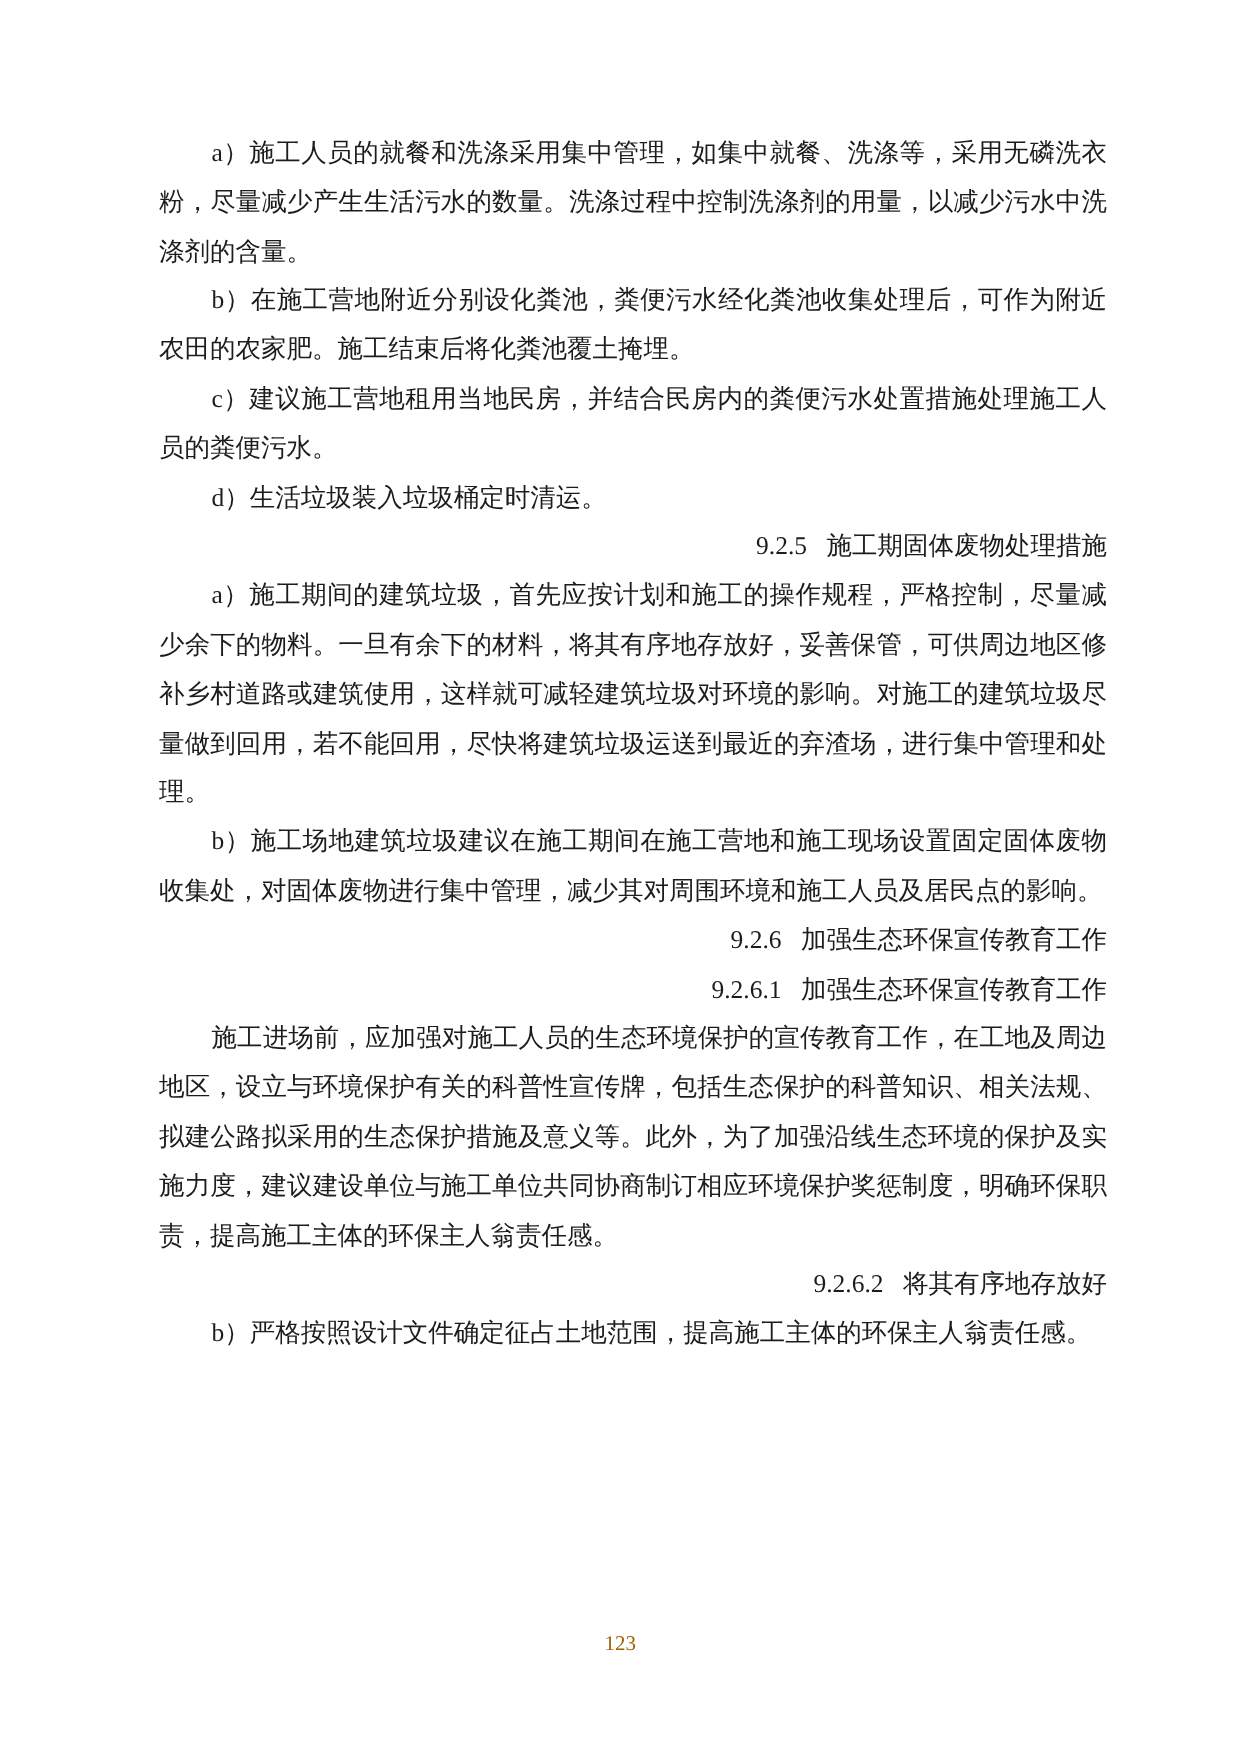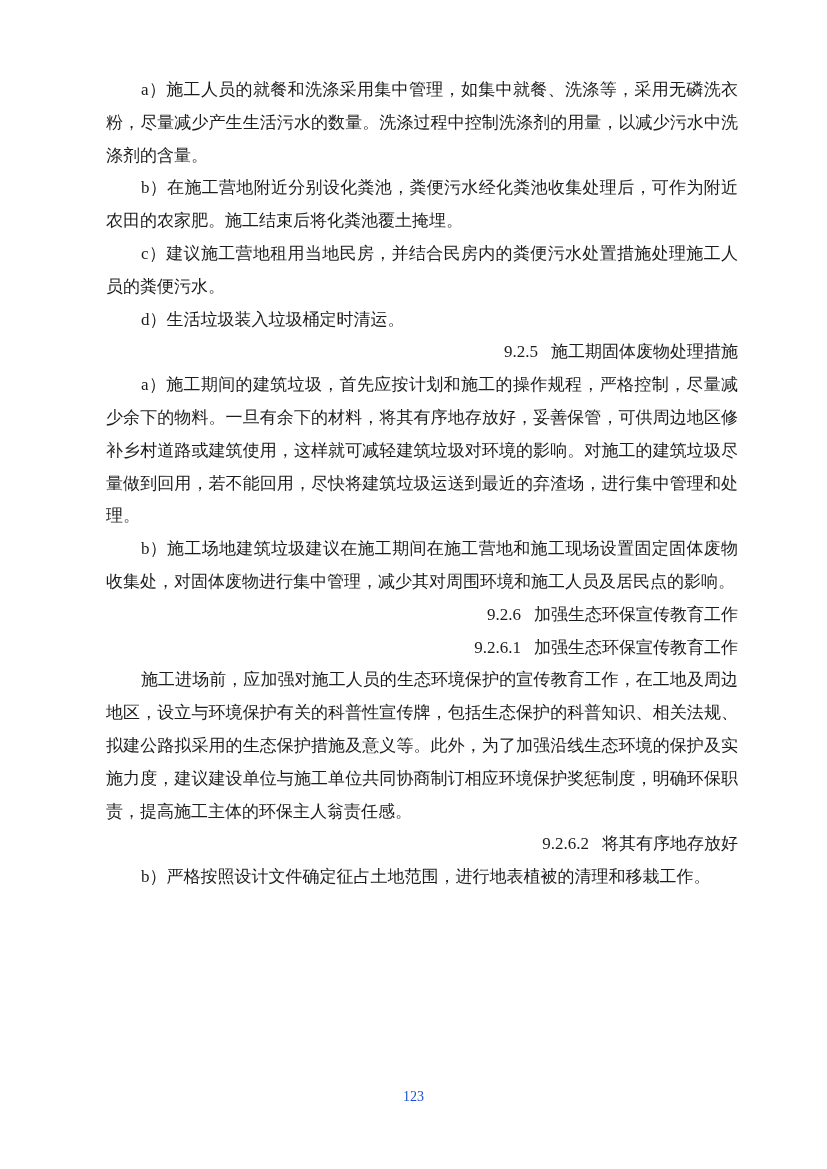--- a/index.html
+++ b/index.html
@@ -12,21 +12,21 @@
     width: 827px;
     height: 1169px;
     background: #ffffff;
     overflow: hidden;
     font-family: "Liberation Serif", "DejaVu Serif", serif;
     color: #1c1c1c;
   }
   .content {
     position: absolute;
     left: 106px;
-    top: 74px;
+    top: 86px;
     width: 632px;
     font-size: 17px;
     line-height: 32.8px;
     text-align: justify;
   }
   .para {
     margin: 0;
     text-indent: 35px;
   }
   .heading {
@@ -37,21 +37,21 @@
   .heading .num {
     margin-right: 13px;
   }
   .page-number {
     position: absolute;
     left: 0;
     right: 0;
     top: 1089px;
     text-align: center;
     font-size: 14px;
-    color: #1d4ed8;
+    color: #a16207;
   }
 </style>
 </head>
 <body>
 
 <div class="page">
   <div class="content">
 
     <p class="para">a）施工人员的就餐和洗涤采用集中管理，如集中就餐、洗涤等，采用无磷洗衣粉，尽量减少产生生活污水的数量。洗涤过程中控制洗涤剂的用量，以减少污水中洗涤剂的含量。</p>
 
@@ -77,18 +77,18 @@
       <span class="num">9.2.6.1</span><span>加强生态环保宣传教育工作</span>
     </p>
 
     <p class="para">施工进场前，应加强对施工人员的生态环境保护的宣传教育工作，在工地及周边地区，设立与环境保护有关的科普性宣传牌，包括生态保护的科普知识、相关法规、拟建公路拟采用的生态保护措施及意义等。此外，为了加强沿线生态环境的保护及实施力度，建议建设单位与施工单位共同协商制订相应环境保护奖惩制度，明确环保职责，提高施工主体的环保主人翁责任感。</p>
 
     <p class="heading">
       <span class="num">9.2.6.2</span><span>将其有序地存放好</span>
     </p>
 
 
-    <p class="para">b）严格按照设计文件确定征占土地范围，进行地表植被的清理和移栽工作。</p>
+    <p class="para">b）严格按照设计文件确定征占土地范围，提高施工主体的环保主人翁责任感。</p>
 
   </div>
 
   <div class="page-number">123</div>
 </div>
 
 </body></html>

